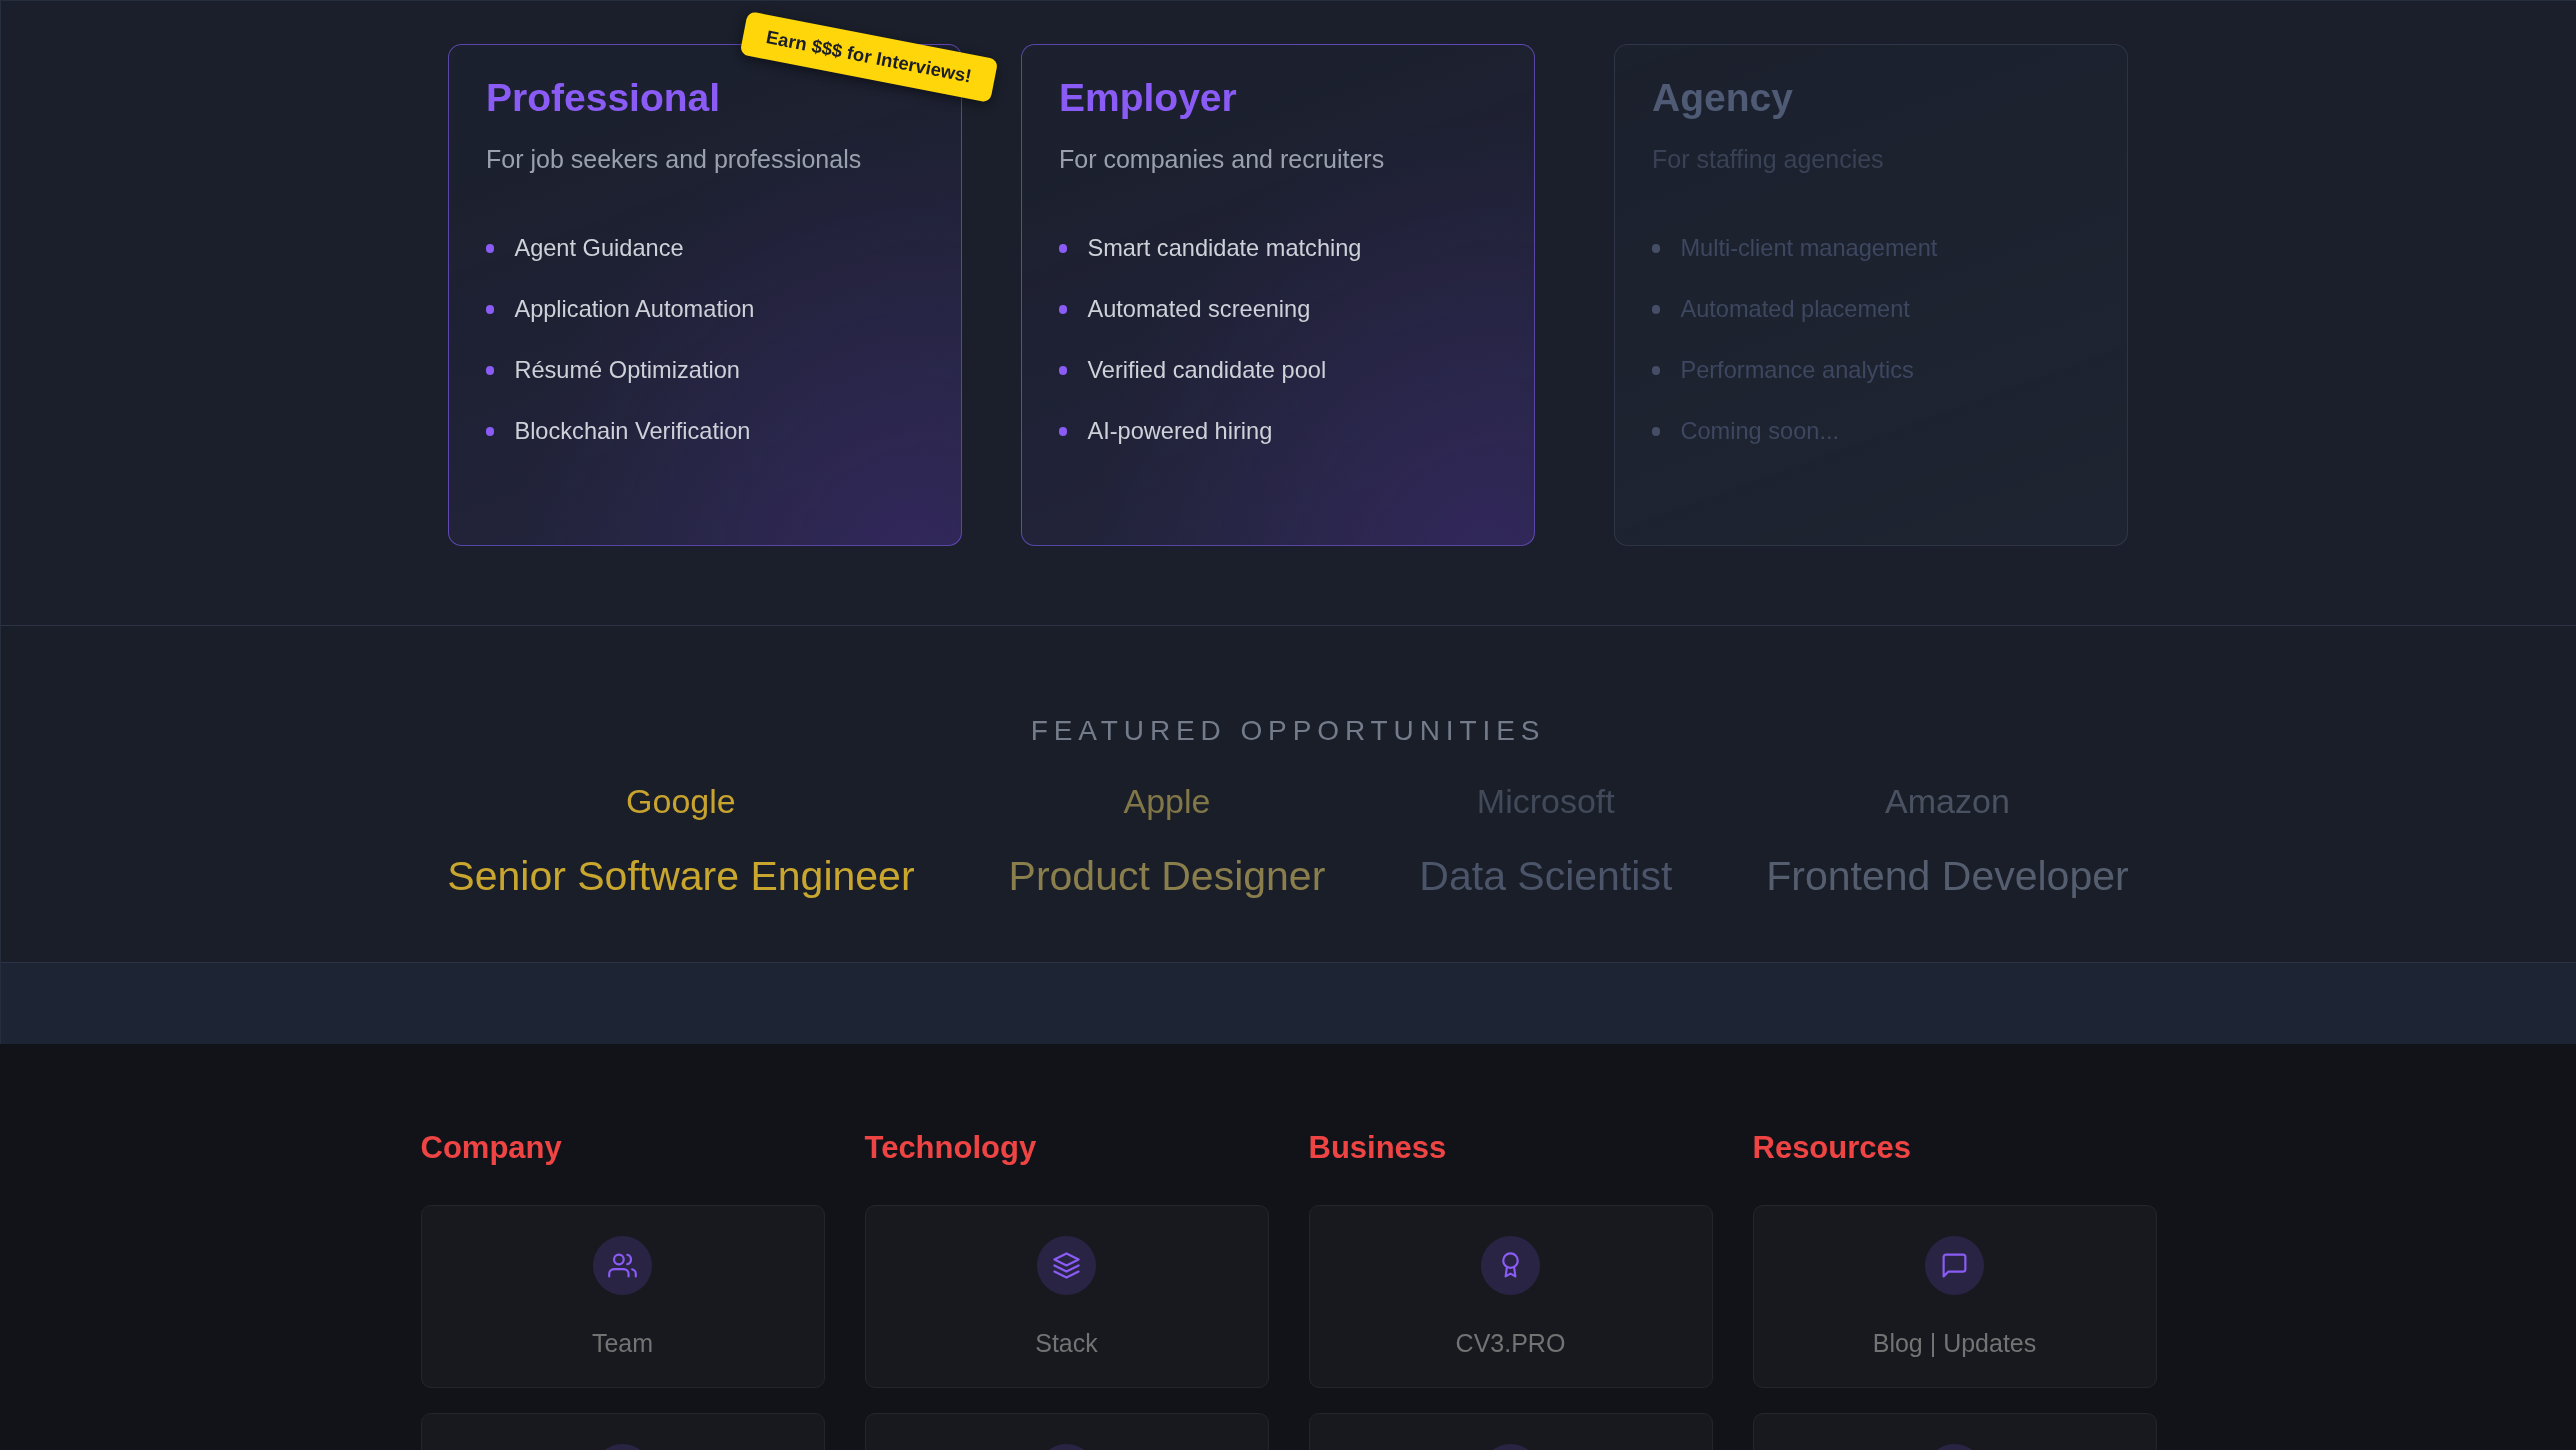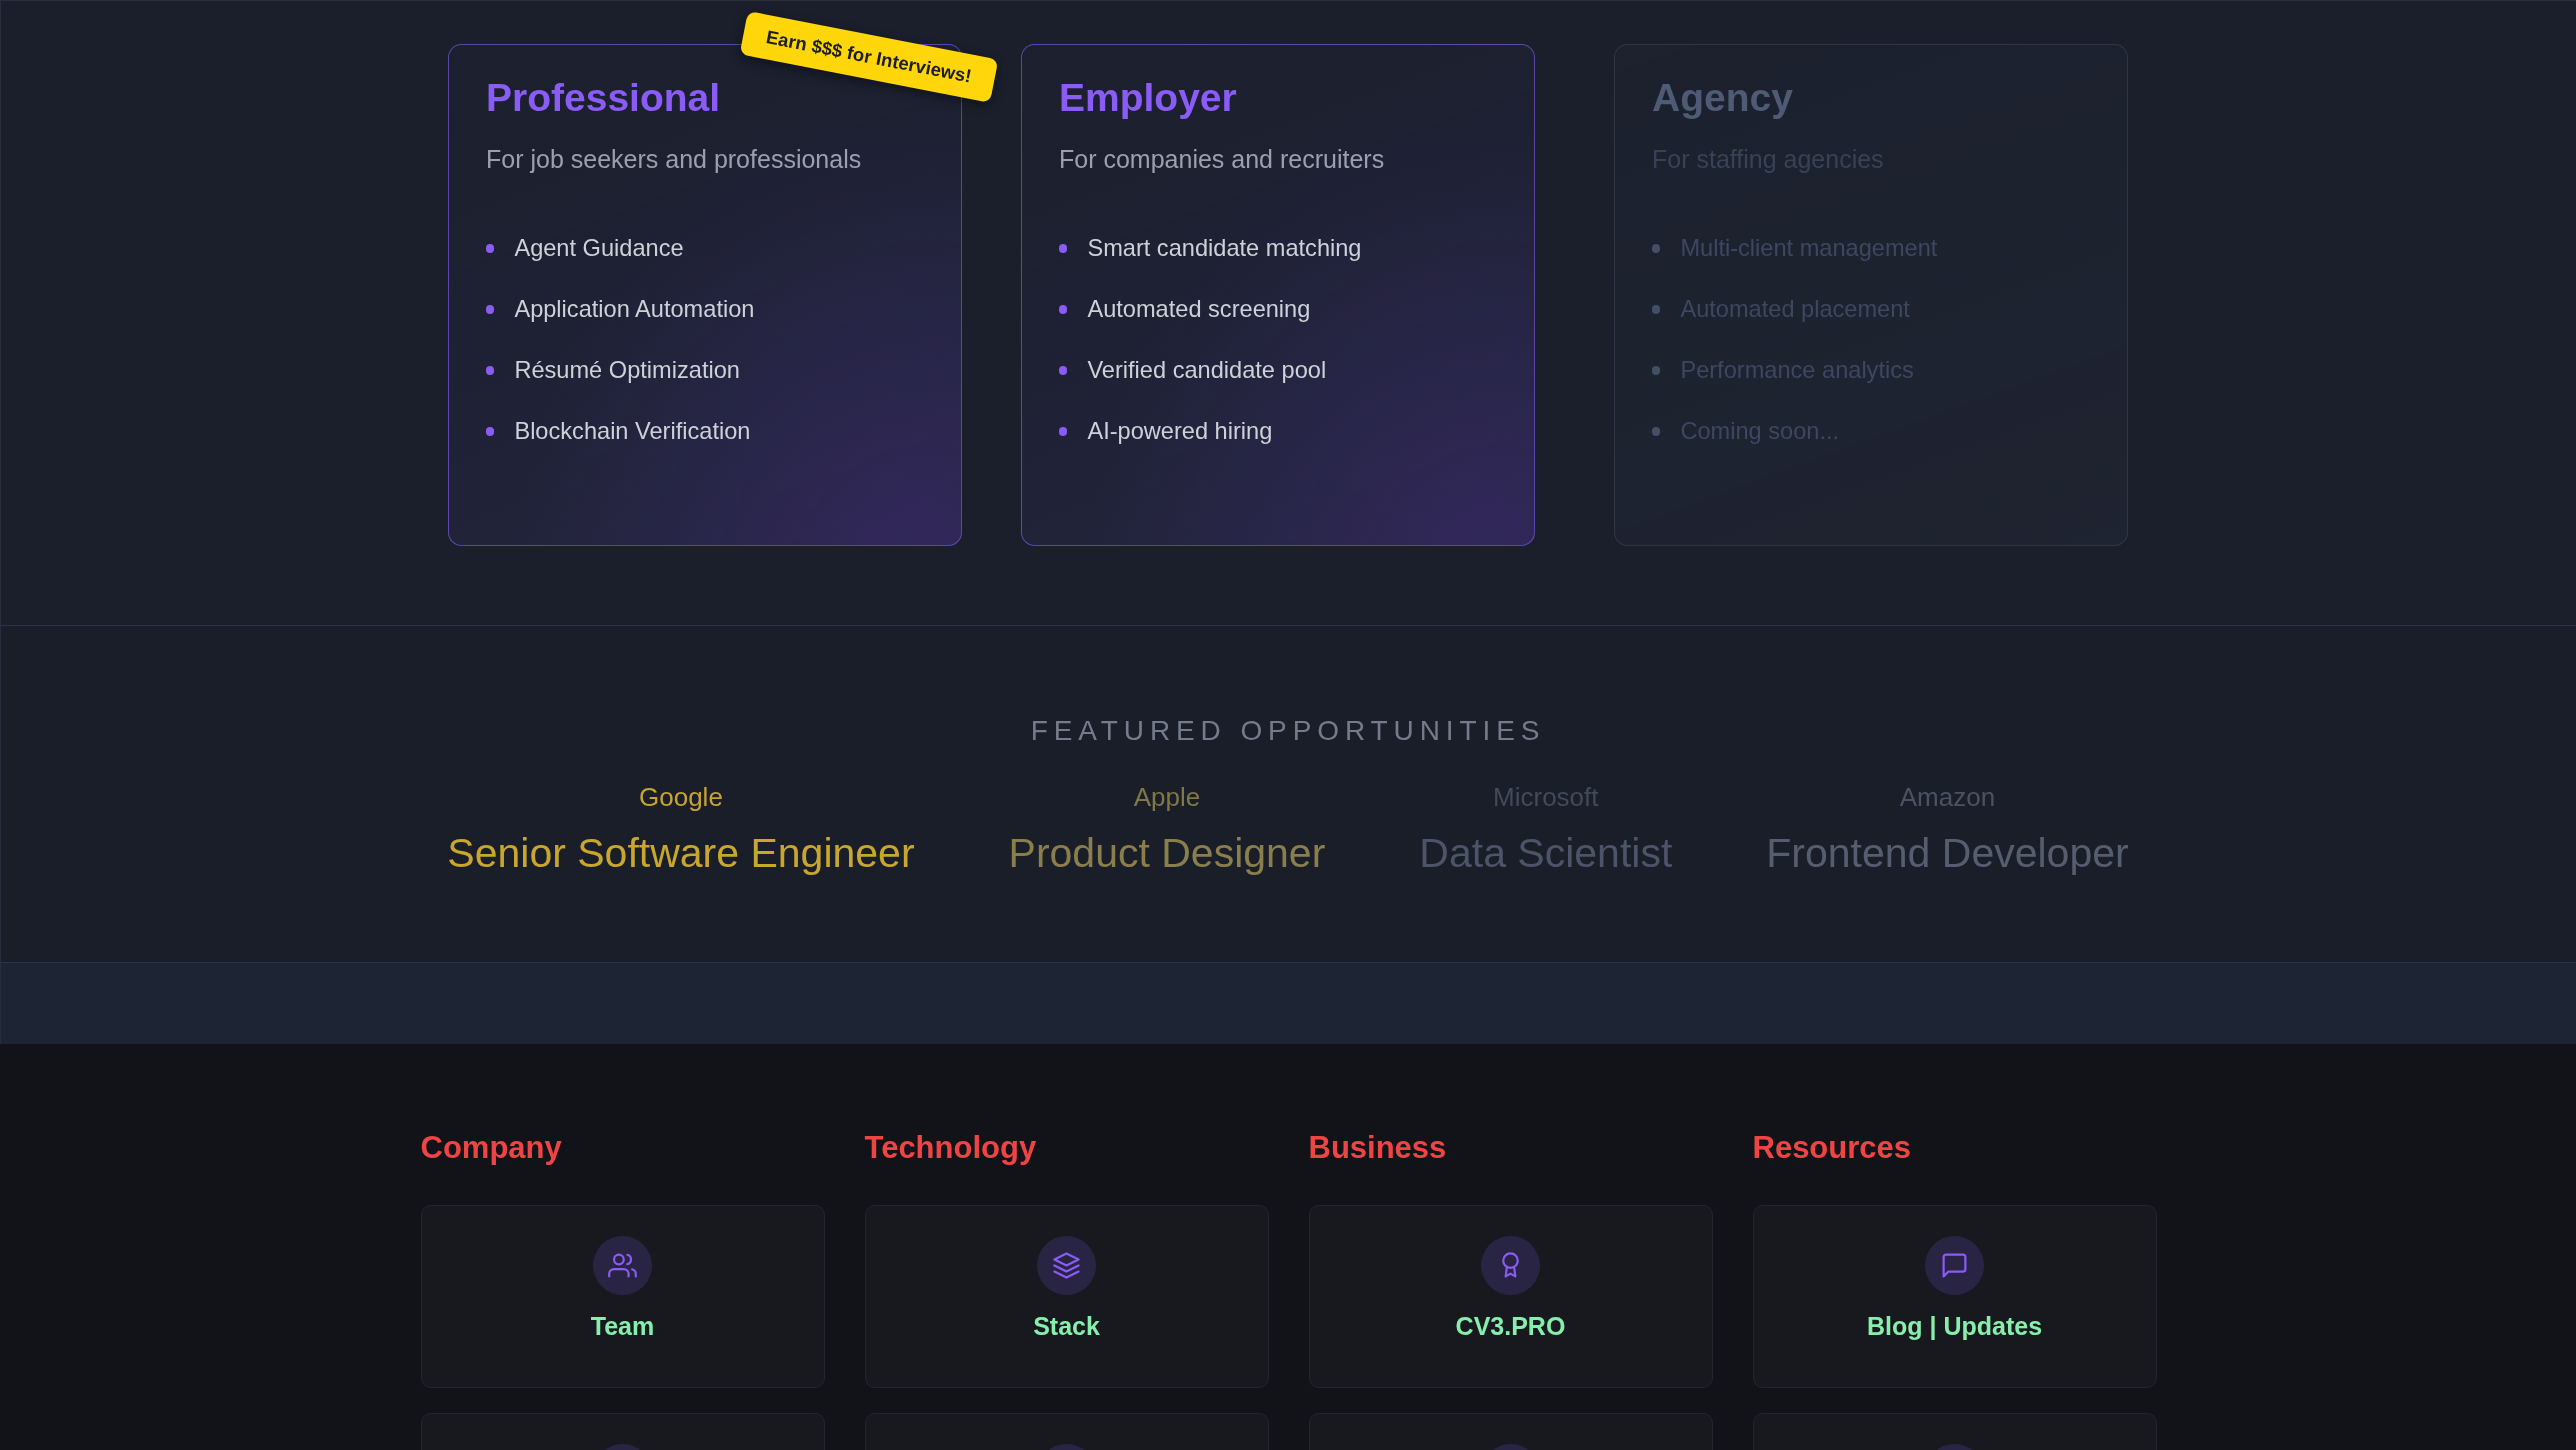--- a/index.html
+++ b/index.html
@@ -32,39 +32,39 @@
     background:#ffd60a;color:#1b1e26;font-size:18.5px;font-weight:bold;
     padding:11px 23px;border-radius:8.4px;transform:rotate(11deg);transform-origin:left top;
     white-space:nowrap;box-shadow:0 3.4px 11.8px rgba(0,0,0,0.45);}
 
   
   .section-featured{height:337px;box-sizing:border-box;border-top:0.8px solid #2c3344;background:#191e29;}
   .featured-heading{padding-top:89px;text-align:center;font-size:28px;color:#747c8b;
     letter-spacing:5.9px;font-weight:normal;margin:0;}
   .jobs-row{margin-top:35px;display:flex;justify-content:center;align-items:flex-start;gap:94px;}
   .job-col{text-align:center;}
-  .job-company{font-size:26px;margin-bottom:17px;}
+  .job-company{font-size:34px;margin-bottom:32px;}
   .job-role{font-size:41px;}
 
   
   .section-band{height:82px;box-sizing:border-box;border-top:0.8px solid #2c3344;background:#1d2433;}
 
   
   .section-footer{height:407px;box-sizing:border-box;background:#111319;}
   .footer-inner{width:1735px;margin:0 auto;padding-top:86px;display:grid;
     grid-template-columns:repeat(4,404px);column-gap:40px;}
   .footer-heading{font-size:31px;font-weight:bold;color:#ef4444;margin:0 0 39px 0;}
   .footer-card{height:183px;box-sizing:border-box;background:#17191f;border:0.8px solid #24262e;
     border-radius:10px;display:flex;flex-direction:column;align-items:center;
     padding-top:30px;margin-bottom:25px;}
   .icon-circle{width:59px;height:59px;border-radius:50%;background:#2a2444;
     display:flex;align-items:center;justify-content:center;flex:0 0 auto;}
   .icon-circle svg{width:29px;height:29px;stroke:#8a5cf5;fill:none;
     stroke-width:1.8;stroke-linecap:round;stroke-linejoin:round;}
-  .footer-card-label{margin-top:17px;font-size:25px;font-weight:bold;color:#86efac;}
+  .footer-card-label{margin-top:34px;font-size:25px;font-weight:normal;color:#737373;}
 </style>
 </head>
 <body>
 
 <div id="page">
   <div class="edge-line"></div>
 
   <div class="section-plans">
     <div class="promo-badge">Earn $$$ for Interviews!</div>
     <div class="cards-row">

